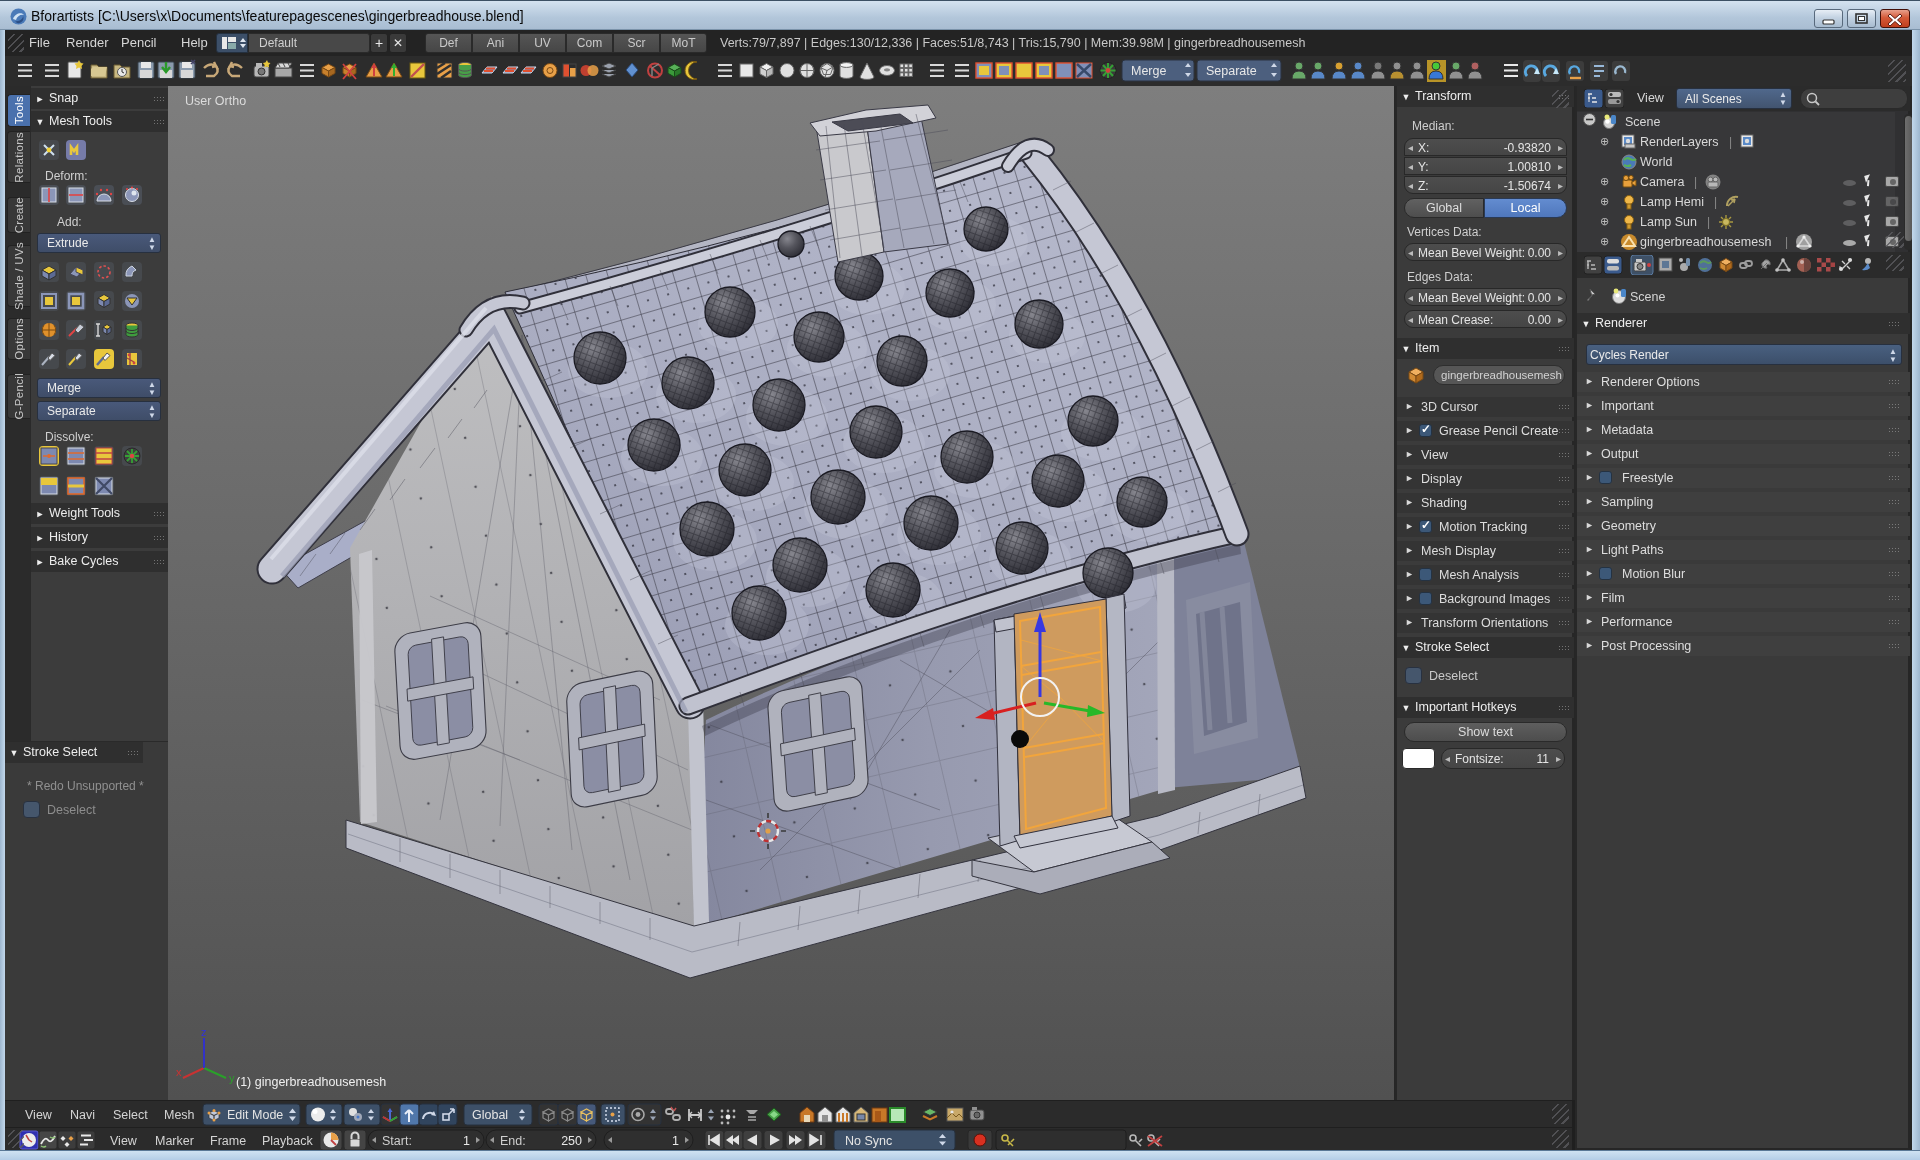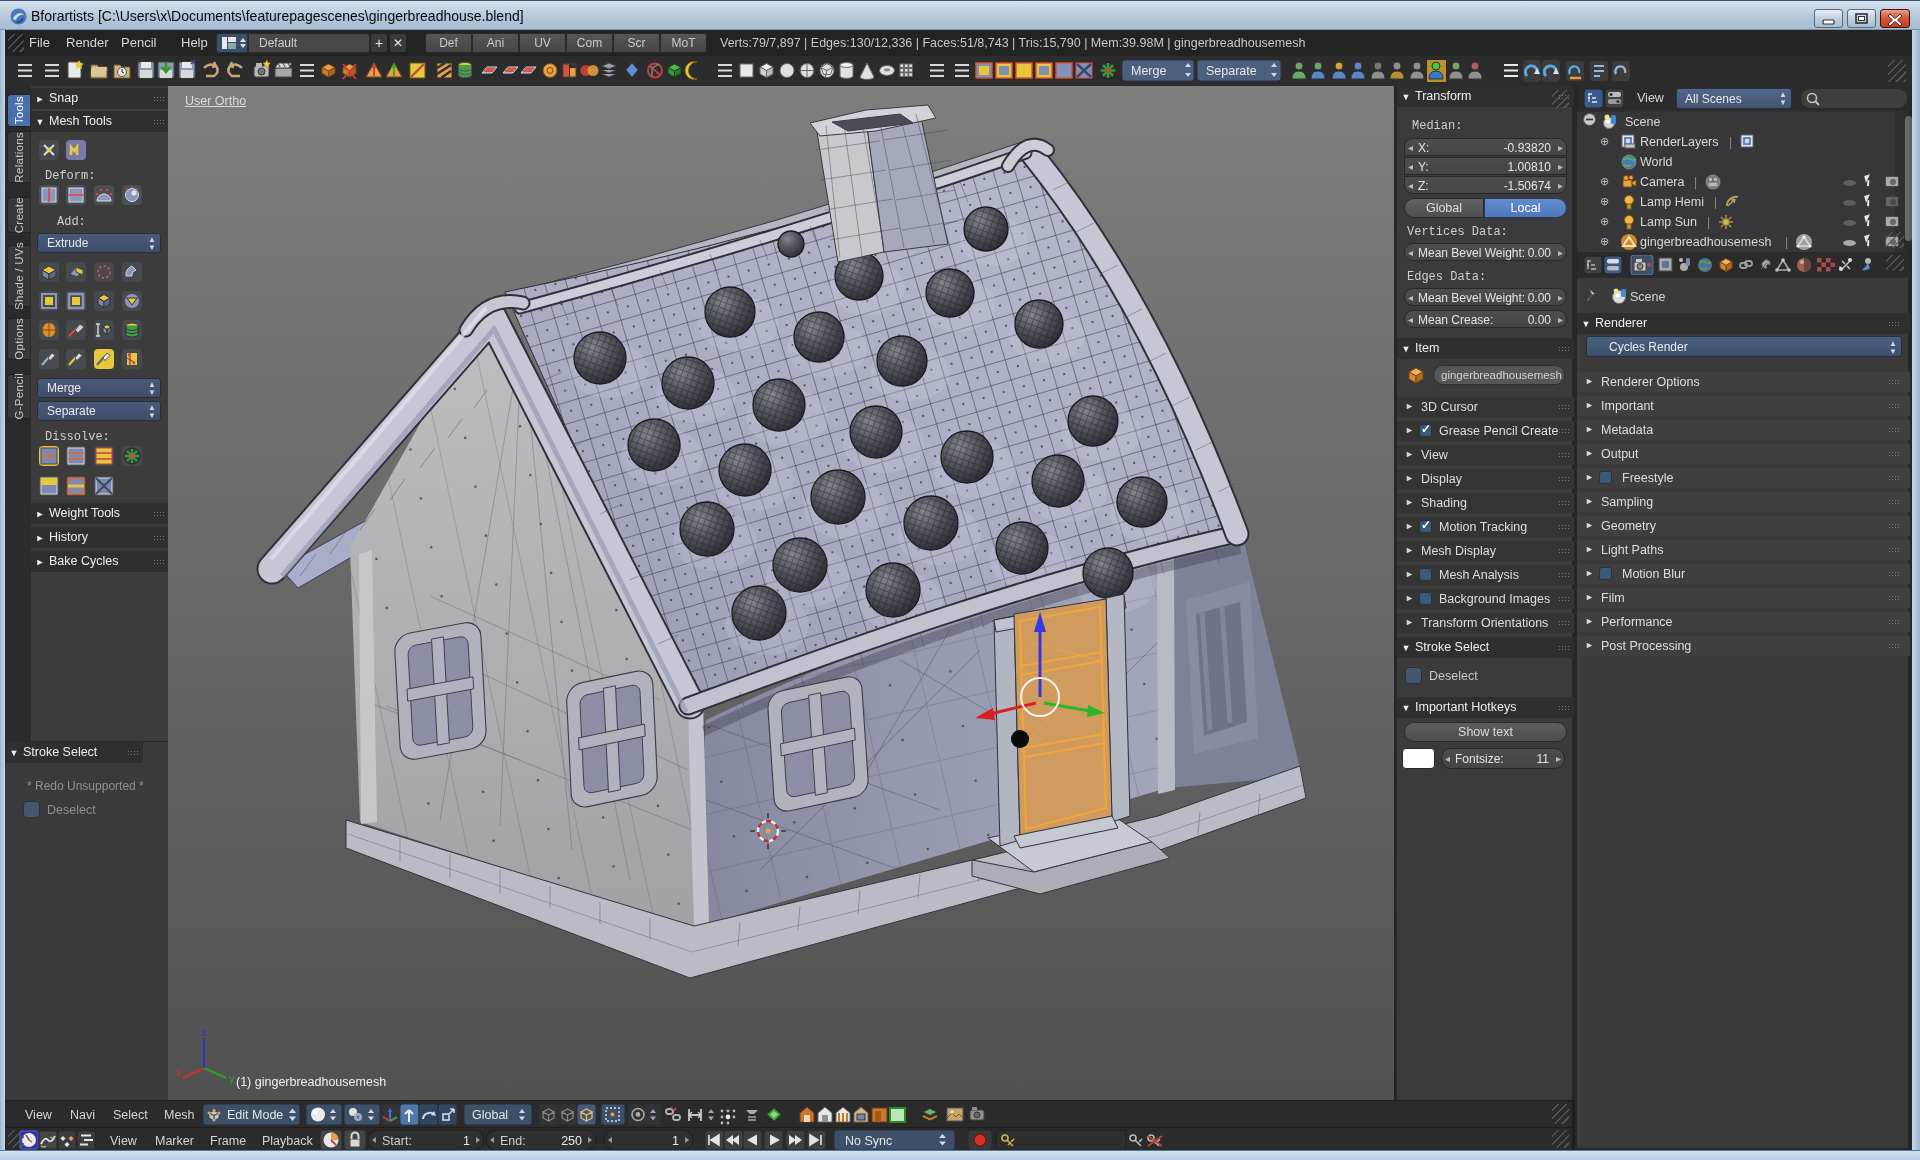--- a/index.html
+++ b/index.html
@@ -33,26 +33,26 @@
 #shelf-tabs{left:0;top:0;width:25px;height:655px;background:#2b2b2b;}
 #shelf-panel{left:25px;top:0;width:138px;height:655px;background:#3c3c3c;border-left:1px solid #2a2a2a;}
 #shelf-redo{left:0;top:655px;width:163px;height:359px;background:#3a3a3a;border-top:1px solid #2a2a2a;}
 .vtab{left:2px;width:23px;border:1px solid #222;border-right:none;border-radius:4px 0 0 4px;background:#383838;color:#c6c6c6;}
 .vtab{display:flex;align-items:center;justify-content:center;}
 .vtab span{writing-mode:vertical-rl;transform:rotate(180deg);font-size:11.5px;white-space:nowrap;letter-spacing:.3px;}
 .vtab.active{background:#4a71ad;color:#fff;}
 .phead{left:0;width:138px;height:21px;background:#2f2f2f;color:#ededed;font-size:12.5px;line-height:21px;}
 .phead .arr{display:inline-block;width:18px;text-align:center;font-size:9px;}
 .grip{position:absolute;right:4px;top:8px;width:12px;height:6px;opacity:.55;background-image:radial-gradient(#aaa 34%,transparent 38%);background-size:3px 3px;}
-.plabel{font-size:12px;color:#cfcfcf;font-family:Liberation Mono, monospace;}
+.plabel{font-size:12px;color:#cfcfcf;}
 .drop{background:linear-gradient(#49597a,#3f4d68);border:1px solid #27303f;border-radius:3px;color:#eaeaea;font-size:12px;}
 .drop .ud{position:absolute;right:4px;top:2px;font-size:8px;color:#cfd8e8;line-height:8px;}
 
 #viewport{left:168px;top:86px;width:1226px;height:1014px;background:linear-gradient(#7e7e7e,#515151);}
-#vp-note{left:17px;top:8px;font-size:12.5px;color:#dcdcdc;text-decoration:underline;}
+#vp-note{left:17px;top:8px;font-size:12.5px;color:#dcdcdc;}
 #vp-obj{left:68px;top:989px;font-size:12.5px;color:#efefef;}
 
 #npanel{left:1395px;top:86px;width:177px;height:1014px;background:#3b3b3b;border-left:2px solid #272727;}
 
 #outliner{left:1575px;top:86px;width:333px;height:166px;background:#303032;border-left:2px solid #272727;}
 #props{left:1575px;top:252px;width:333px;height:896px;background:#3a3a3a;border-left:2px solid #272727;}
 
 #vpheader{left:5px;top:1100px;width:1567px;height:27px;background:#2b2b2b;border-top:1px solid #1f1f1f;}
 #timeline{left:5px;top:1127px;width:1567px;height:23px;background:#2b2b2b;border-top:1px solid #1f1f1f;}
 #gapR{left:1572px;top:1100px;width:3px;height:50px;background:#1f1f1f;}
@@ -1088,21 +1088,21 @@
     </svg>
     <svg class="abs" style="left:8px;top:34px" width="60" height="20">
         <path d="M5 3 l5 5 -3 1 -4 6 -1 -1 5 -4 -1 -3 Z" fill="#c8c8c8" stroke="#555"></path>
         <circle cx="34" cy="11" r="6.5" fill="#dcdcdc" stroke="#777"></circle>
         <circle cx="32.5" cy="9.5" r="2" fill="#fff"></circle>
         <rect x="36" y="3" width="5" height="8" rx="1.5" fill="#4a86c8"></rect>
         <circle cx="31" cy="5" r="2.4" fill="#e8e87a"></circle>
       </svg>
     <div class="abs" style="left:53px;top:38px;font-size:12.5px;color:#d4d4d4">Scene</div>
     <div class="phead abs" style="width:333px;top:61px"><span class="arr">▼</span>Renderer<span class="grip" style="right:10px"></span></div>
-    <div class="drop abs" style="left:9px;top:84px;width:316px;height:21px;line-height:20px;padding-left:22px;background:linear-gradient(#496080,#3c4f6a)">Cycles Render<span class="ud" style="top:3px">▲<br>▼</span></div>
+    <div class="drop abs" style="left:9px;top:92px;width:316px;height:21px;line-height:20px;padding-left:3px;background:linear-gradient(#496080,#3c4f6a)">Cycles Render<span class="ud" style="top:3px">▲<br>▼</span></div>
     <div class="prow abs" style="top:120px">
         <span class="arr2">►</span>
         <span class="ptxt" style="left:24px">Renderer Options</span>
         <span class="grip" style="right:10px"></span>
       </div>
     <div class="prow abs" style="top:144px">
         <span class="arr2">►</span>
         <span class="ptxt" style="left:24px">Important</span>
         <span class="grip" style="right:10px"></span>
       </div>

